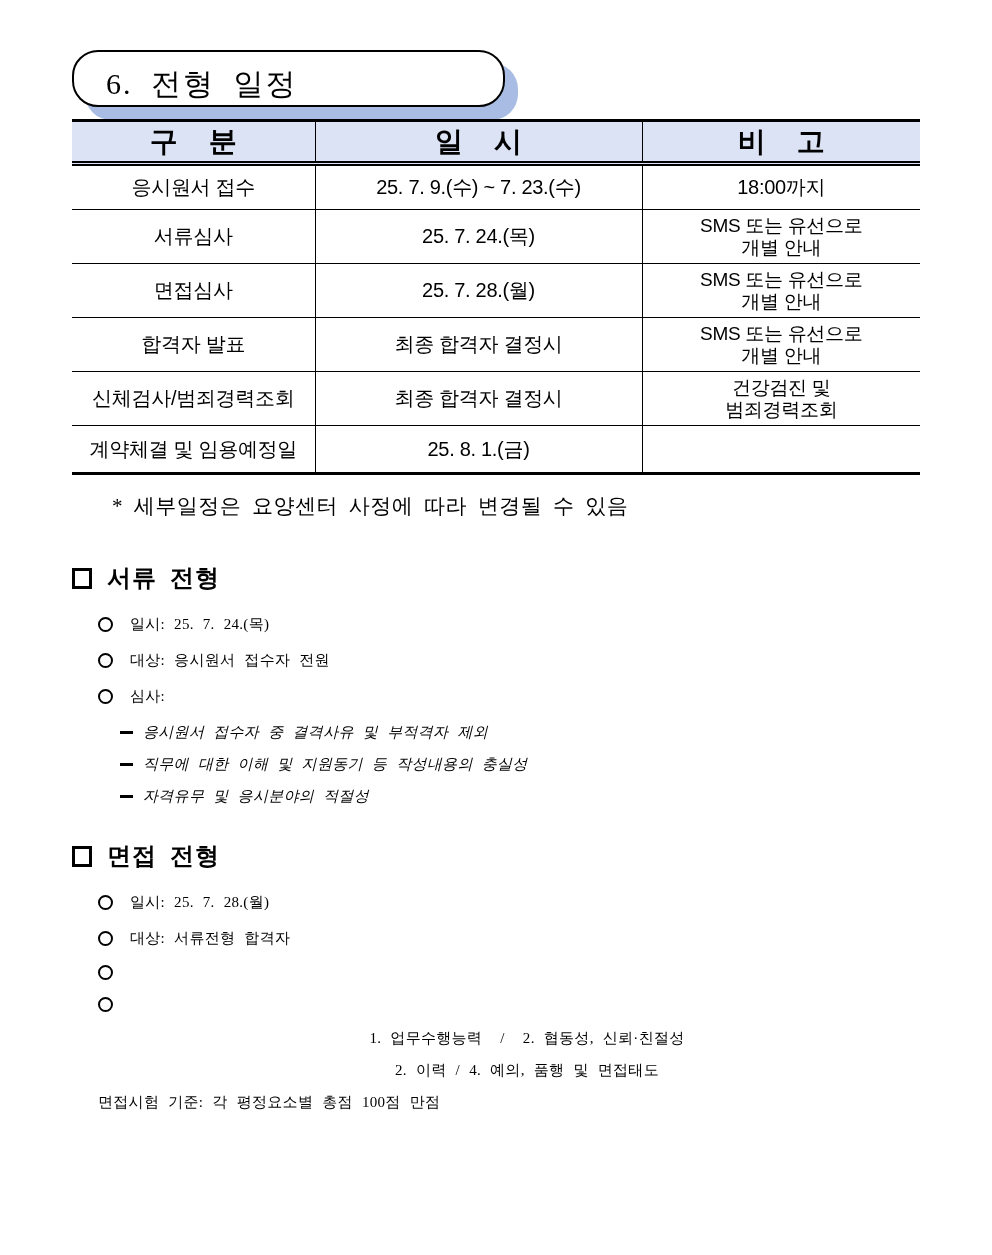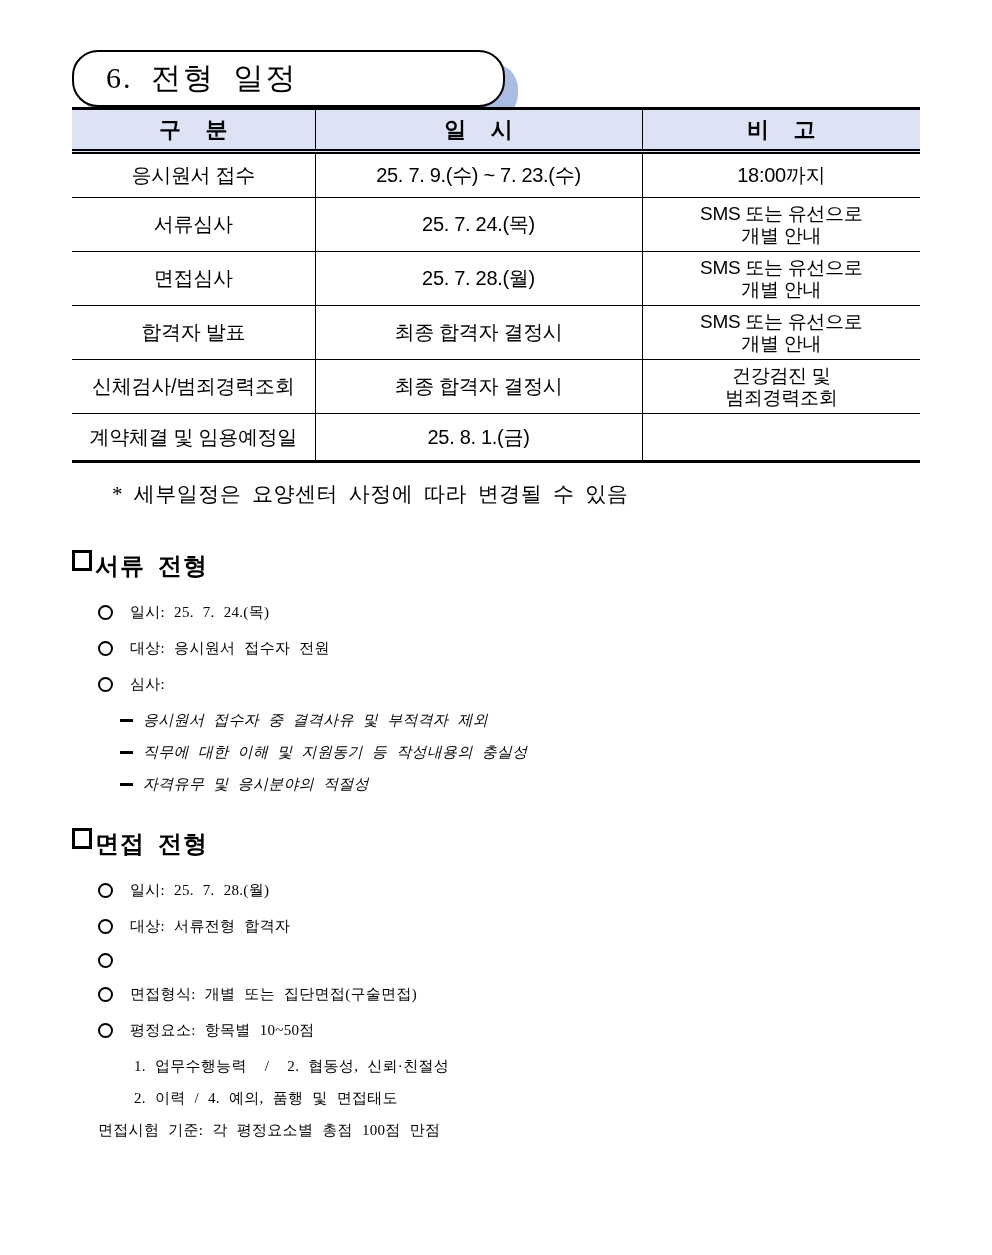--- a/index.html
+++ b/index.html
@@ -13,22 +13,23 @@
   }
   .page { padding: 50px 72px 0 72px; }
 
   
   .title-box {
     width: 433px; height: 57px;
     background: #fff;
     border: 2px solid #000;
     border-radius: 26px;
     box-shadow: 13px 13px 0 #a9bde4;
-    display: flex; align-items: center;
+    display: flex; align-items: flex-end;
     padding-left: 32px;
+    margin-bottom: 12px;
     font-size: 30px;
     letter-spacing: 2px;
     word-spacing: 9px;
   }
 
   
   table.schedule {
     width: 848px;
     border-collapse: collapse;
     border-top: 3px solid #000;
@@ -36,21 +37,21 @@
     font-family: "Liberation Sans", "DejaVu Sans", sans-serif;
     text-align: center;
     table-layout: fixed;
   }
   col.c1 { width: 243px; }
   col.c2 { width: 327px; }
   col.c3 { width: 278px; }
   th {
     background: #dce3f4;
     border-bottom: 5px double #000;
-    font-size: 22px;
+    font-size: 28px;
     font-weight: bold;
     height: 43px;
     white-space: pre;
   }
   td {
     border-top: 1px solid #000;
     font-size: 20px;
     height: 54px;
     letter-spacing: -0.3px;
   }
@@ -66,21 +67,21 @@
     font-size: 21px;
     letter-spacing: 0.5px;
     word-spacing: 5px;
     margin-left: 40px;
   }
 
   
   .section { margin-top: 42px; }
   .section + .section { margin-top: 34px; }
   .section-heading {
-    display: flex; align-items: flex-start; gap: 3px;
+    display: flex; align-items: center; gap: 15px;
     font-size: 24px; font-weight: bold;
     letter-spacing: 1px; word-spacing: 6px;
     margin-bottom: 21px;
   }
   .sq {
     width: 20px; height: 21px;
     border: 3px solid #000;
     display: inline-block;
     flex: none;
   }
@@ -97,21 +98,21 @@
     border: 2px solid #000; border-radius: 50%;
     display: inline-block; flex: none;
     margin-right: 17px;
   }
   .item.dash { padding-left: 48px; margin-bottom: 13px; font-style: italic; }
   .item.dash .dsh {
     width: 13px; height: 3px; background: #000;
     display: inline-block; flex: none;
     margin-right: 10px;
   }
-  .item.plain { padding-left: 62px; margin-bottom: 13px; }
+  .item.plain { padding-left: 62px; margin-bottom: 13px; justify-content: center; }
 </style>
 </head>
 <body>
 
 <div class="page">
 
   <div class="title-box">
     <span>6. 전형 일정</span>
   </div>
 
@@ -218,25 +219,20 @@
     </div>
     <div class="item circle">
       <span class="cir"></span>
       <span class="txt">대상: 서류전형 합격자</span>
     </div>
     <div class="item circle">
       <span class="cir"></span>
     </div>
     <div class="item circle">
       <span class="cir"></span>
-      <span class="txt">면접형식: 개별 또는 집단면접(구술면접)</span>
-    </div>
-    <div class="item circle">
-      <span class="cir"></span>
-      <span class="txt">평정요소: 항목별 10~50점</span>
     </div>
     <div class="item plain">
       <span class="txt">1. 업무수행능력  /  2. 협동성, 신뢰·친절성</span>
     </div>
     <div class="item plain">
       <span class="txt">2. 이력 / 4. 예의, 품행 및 면접태도</span>
     </div>
     <div class="item circle">
 
       <span class="txt">면접시험 기준: 각 평정요소별 총점 100점 만점</span>

